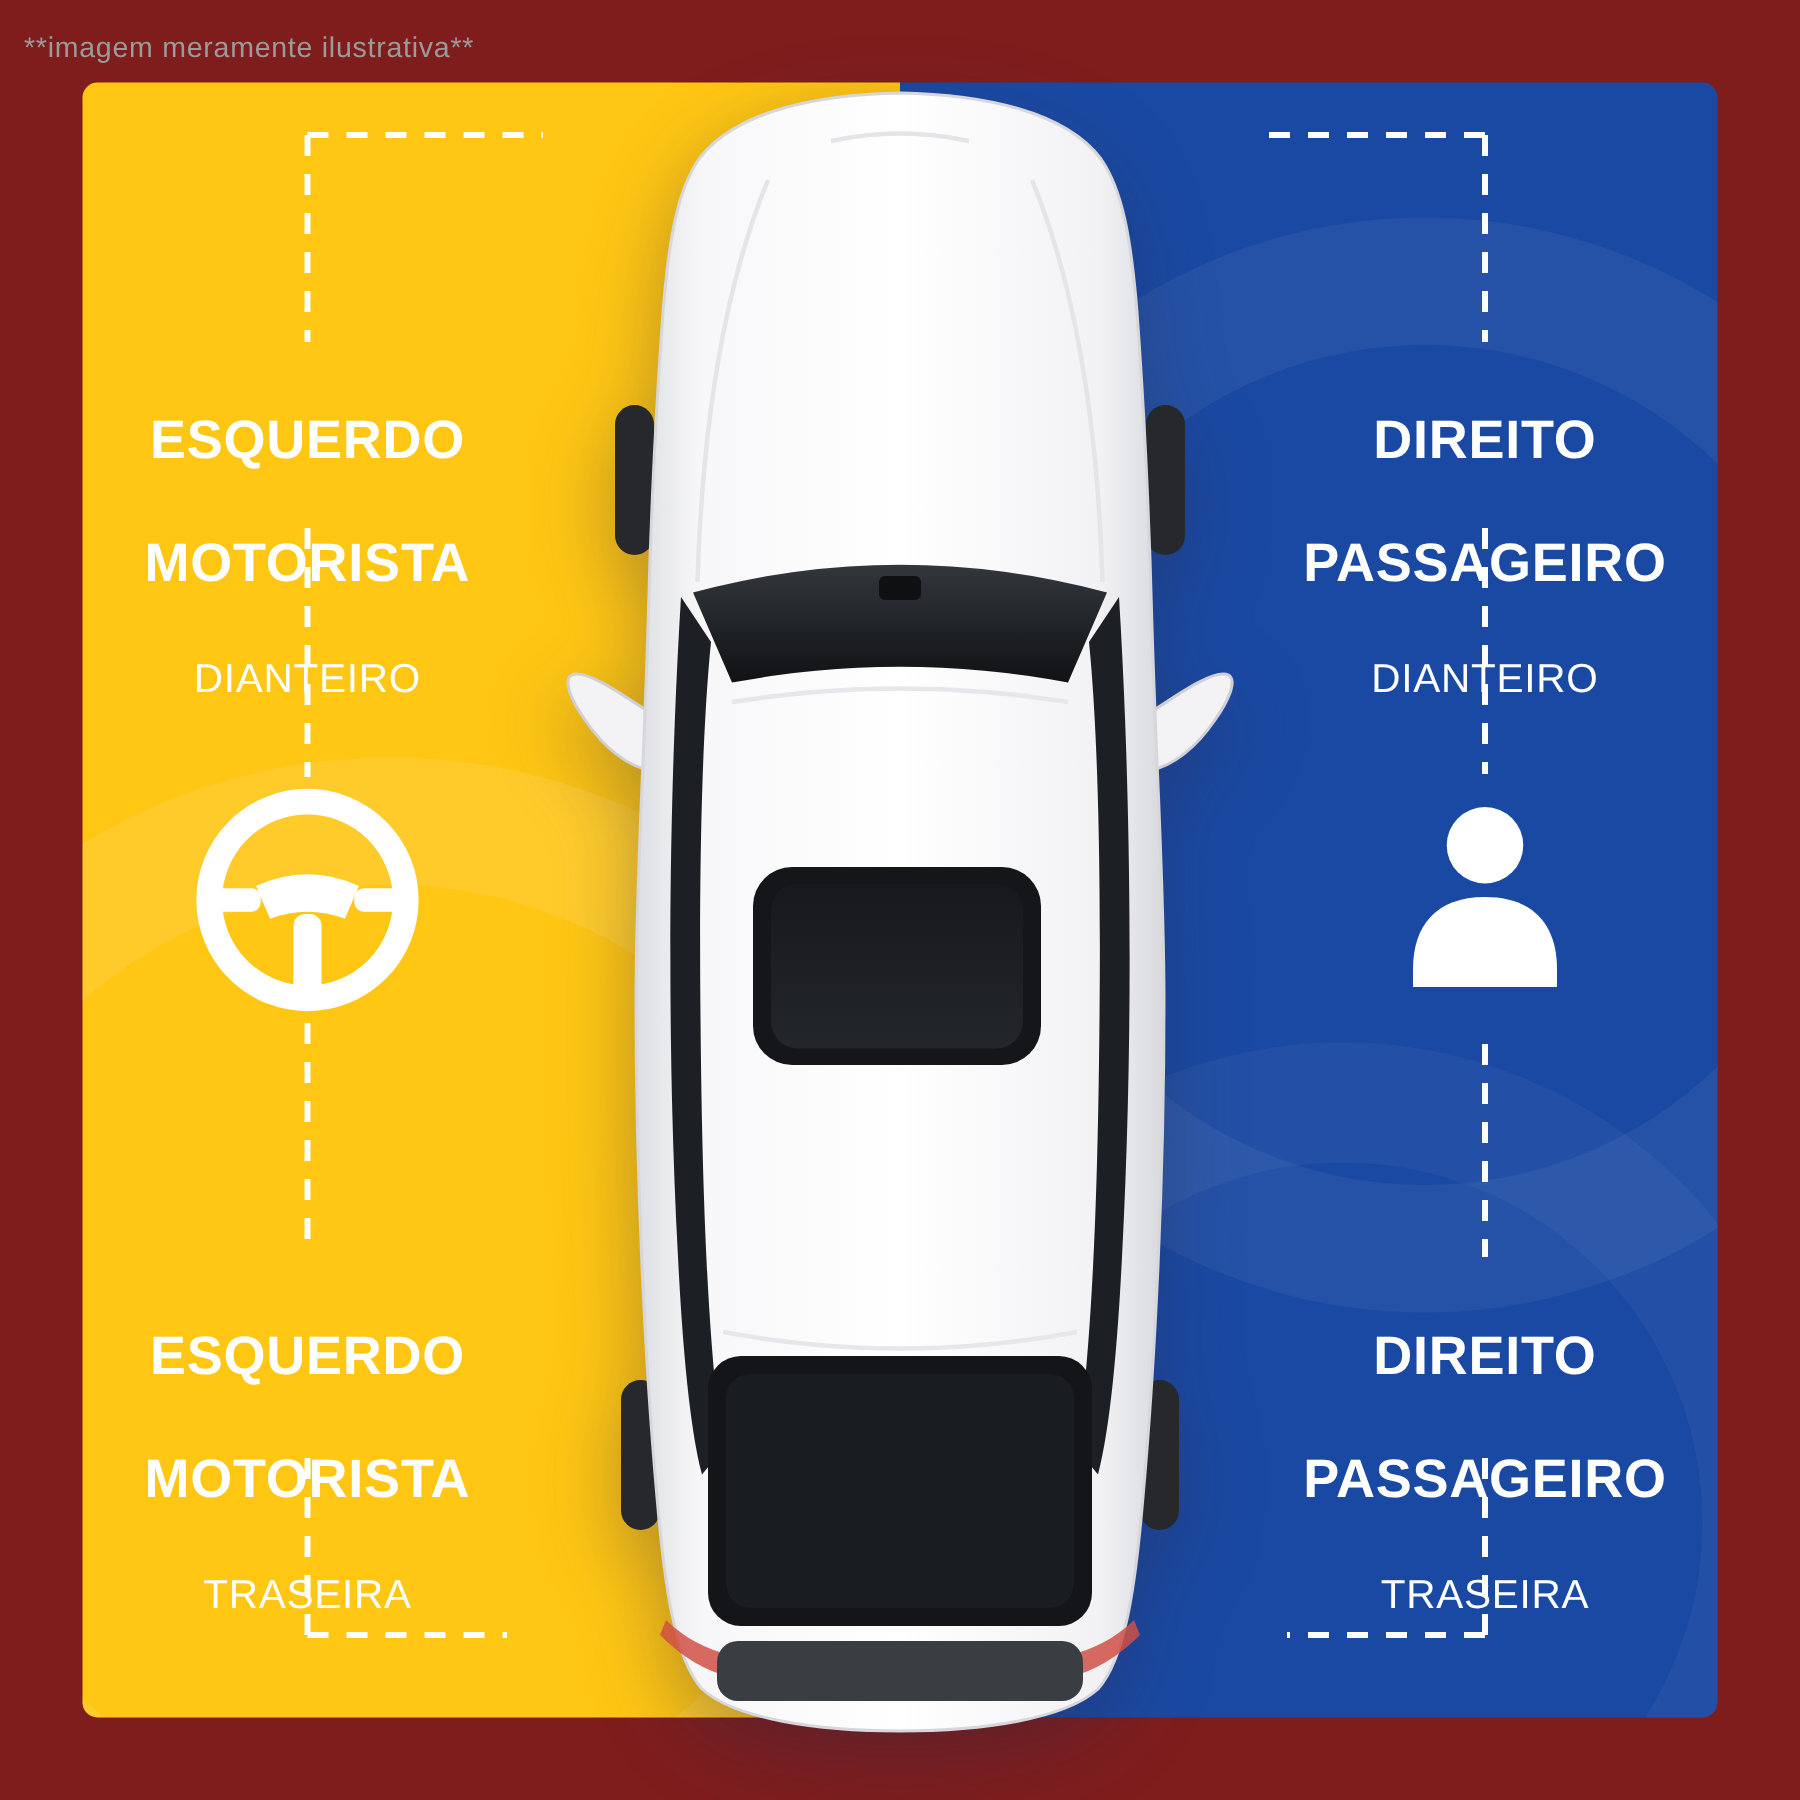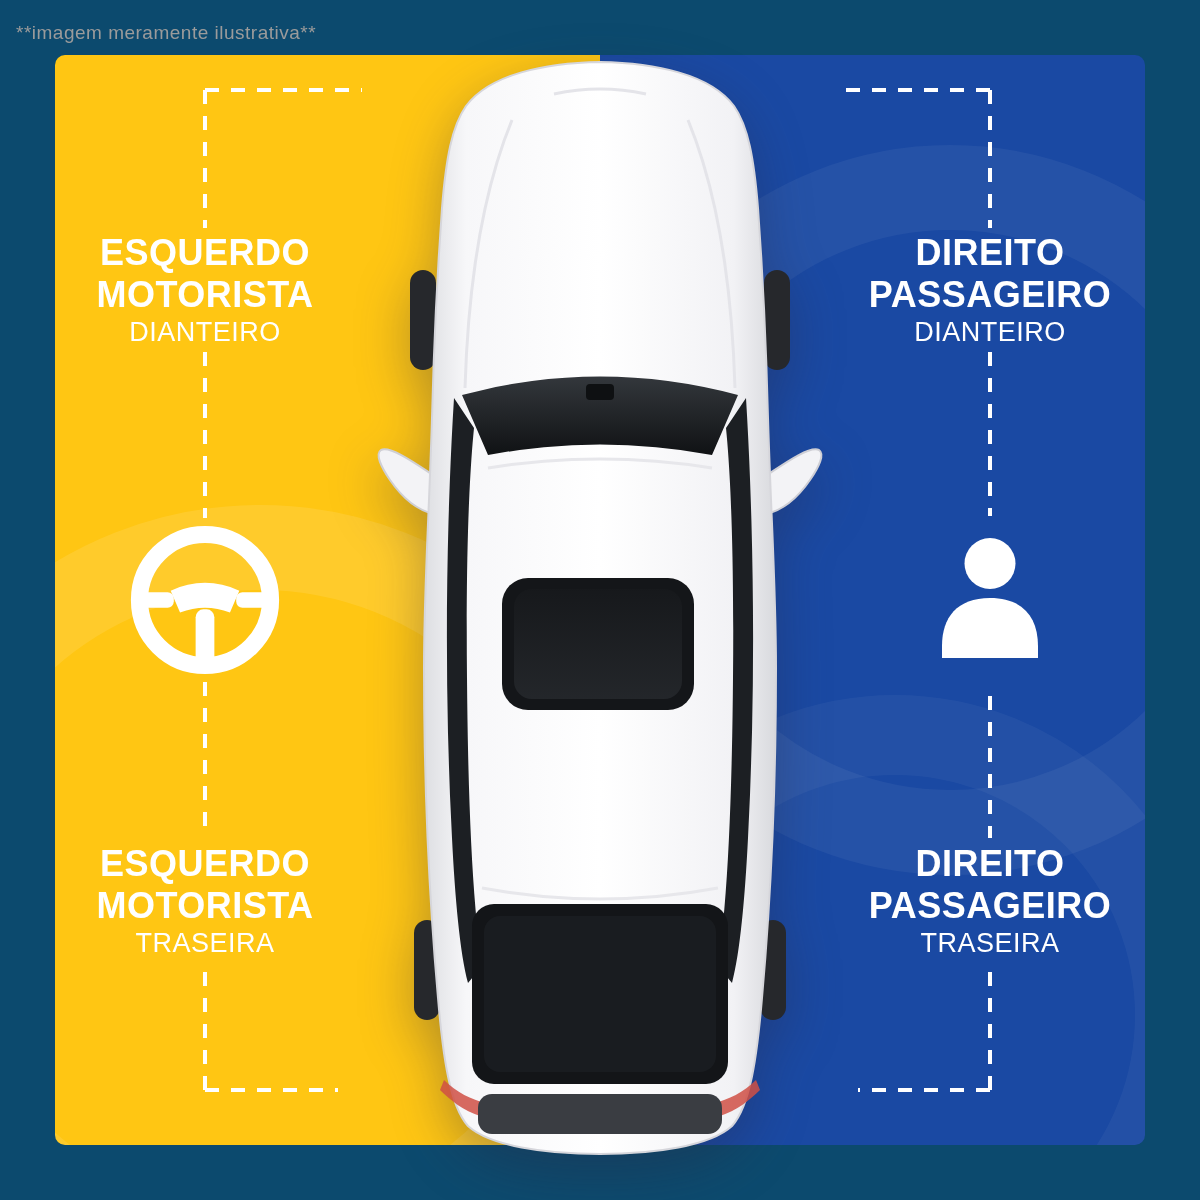--- a/index.html
+++ b/index.html
@@ -1,17 +1,17 @@
 <!DOCTYPE html>
 <html><head>
 <meta charset="utf-8">
 <style>
   html,body{margin:0;padding:0;background:#ffffff;}
   .canvas{
-    position:relative;width:1200px;height:1200px;background:#0c4a6e;overflow:hidden;
+    position:relative;width:1200px;height:1200px;background:#7f1d1d;overflow:hidden;
     font-family:"Liberation Sans", sans-serif;
   }
   .disclaimer{
     position:absolute;left:16px;top:22px;
     font-size:19px;color:#9b9b9b;letter-spacing:.5px;z-index:6;
   }
   .panel{position:absolute;top:55px;width:545px;height:1090px;overflow:hidden;z-index:1;}
   .panel-left{left:55px;background:#FFC613;border-radius:10px 0 0 10px;}
   .panel-right{left:600px;background:#1A49A3;border-radius:0 10px 10px 0;}
   .panel-left::before{
@@ -24,21 +24,21 @@
   }
   .panel-right::after{
     content:"";position:absolute;right:-70px;bottom:-190px;width:480px;height:480px;
     border:80px solid rgba(255,255,255,0.045);border-radius:50%;
   }
   .guides{position:absolute;left:0;top:0;width:1200px;height:1200px;z-index:2;}
   .label{
     position:absolute;width:320px;text-align:center;color:#ffffff;z-index:4;
     line-height:1.18;
   }
-  .label span{display:block;}
+  .label span{display:block;margin-top:40px;}
   .l-strong{font-size:36px;font-weight:700;letter-spacing:.5px;}
   .l-light{font-size:27px;font-weight:400;letter-spacing:.5px;}
   .label-fl{left:45px;top:232px;}
   .label-rl{left:45px;top:843px;}
   .label-fr{left:830px;top:232px;}
   .label-rr{left:830px;top:843px;}
   .icon-wrap{position:absolute;z-index:4;}
   .icon-steering{left:127px;top:522px;width:156px;height:156px;}
   .icon-person{left:915px;top:520px;width:150px;height:156px;}
   .icon-wrap svg{width:100%;height:100%;display:block;}

